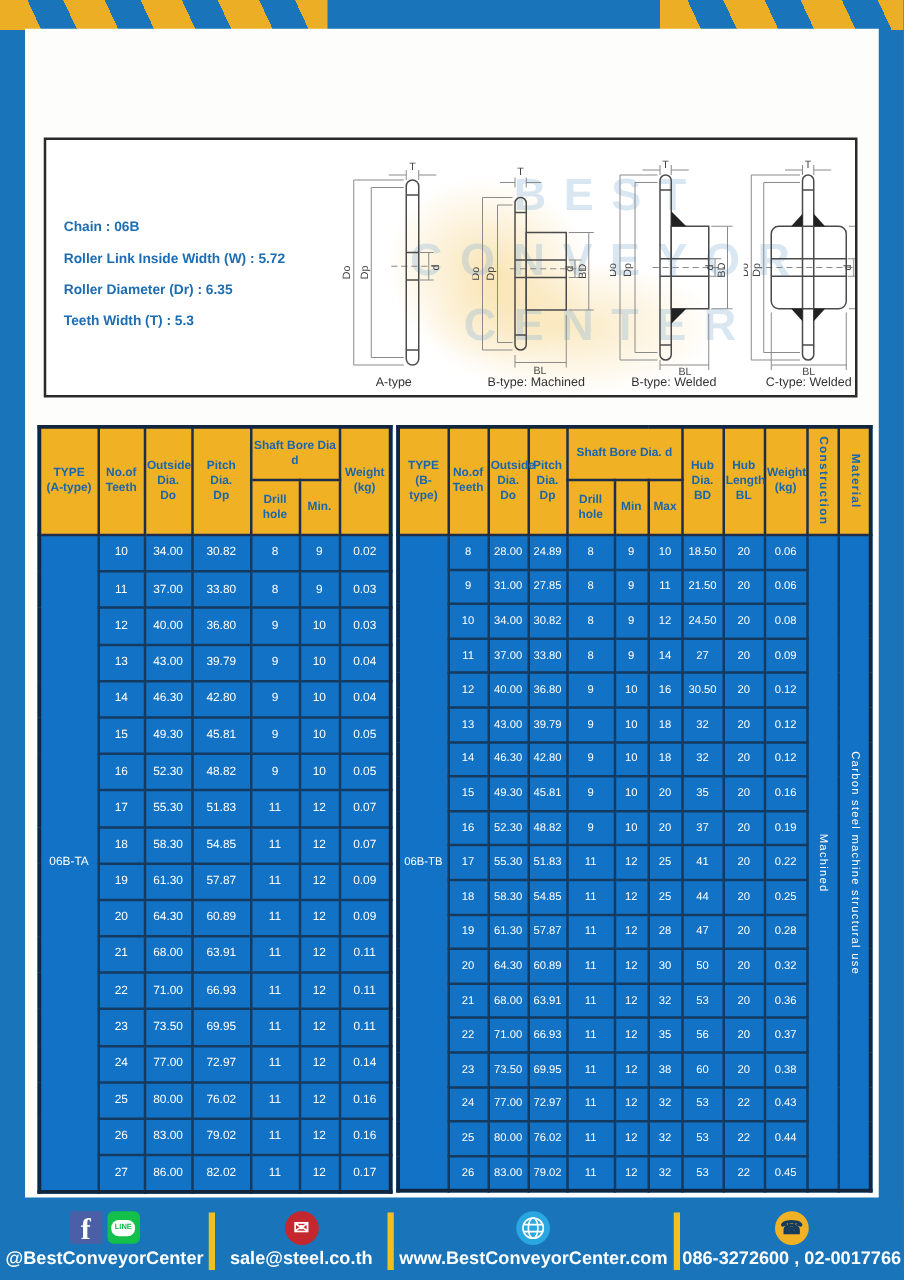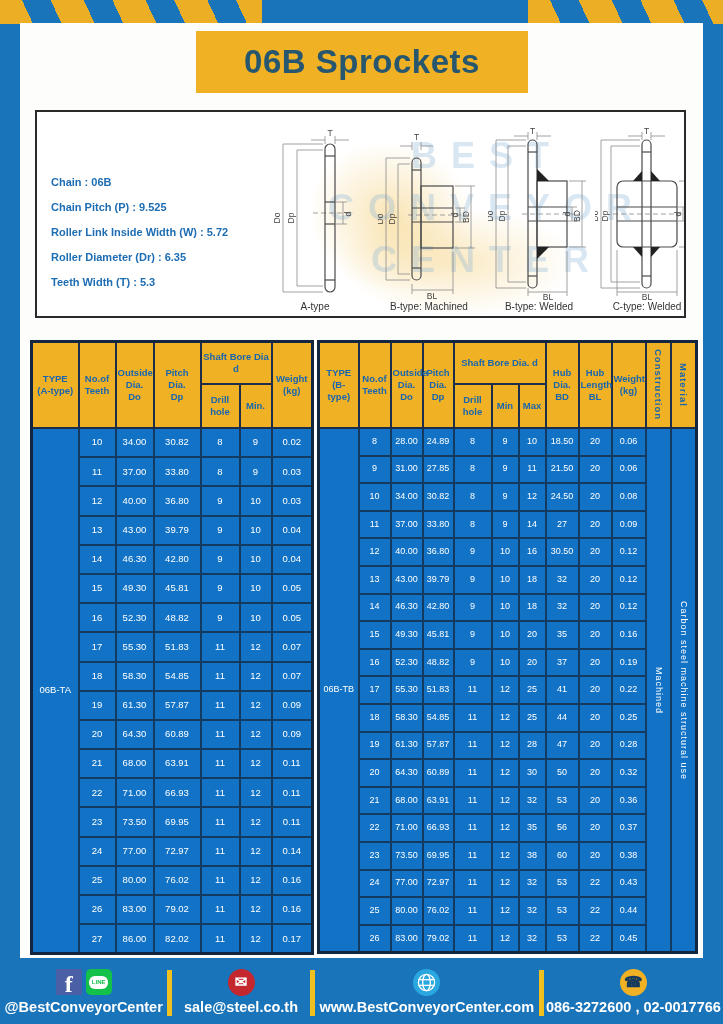--- a/index.html
+++ b/index.html
@@ -71,36 +71,32 @@
   .phone-ic{background:#f0b125;color:#143a5e;font-size:15px;}
 </style>
 </head>
 <body>
 
 <div class="page">
   <div class="stripes left"></div>
   <div class="stripes right"></div>
 
   <div class="sheet">
-    <div class="title-box">
-      <h1>06B Sprockets</h1>
-    </div>
 
     <div class="panel">
       <div class="wm-blob"></div>
       <div class="wm-blob2"></div>
       <div class="watermark">
         <div>BEST</div>
         <div>CONVEYOR</div>
         <div>CENTER</div>
       </div>
 
       <div class="specs">
           <div>Chain  : 06B</div>
-          <div>Chain Pitch (P)  :  9.525</div>
           <div>Roller Link Inside Width (W)  :  5.72</div>
           <div>Roller Diameter (Dr)  : 6.35</div>
           <div>Teeth Width (T)  :  5.3</div>
         </div>
 
       <div class="diagram" style="left:232px;width:92px;">
         <svg width="85" height="172" viewBox="0 0 85 172">
           <g stroke="#8a8a8a" stroke-width="0.8" fill="none">
             <line x1="38" y1="12" x2="52" y2="12"></line>
               <line x1="62" y1="12" x2="76" y2="12"></line>

